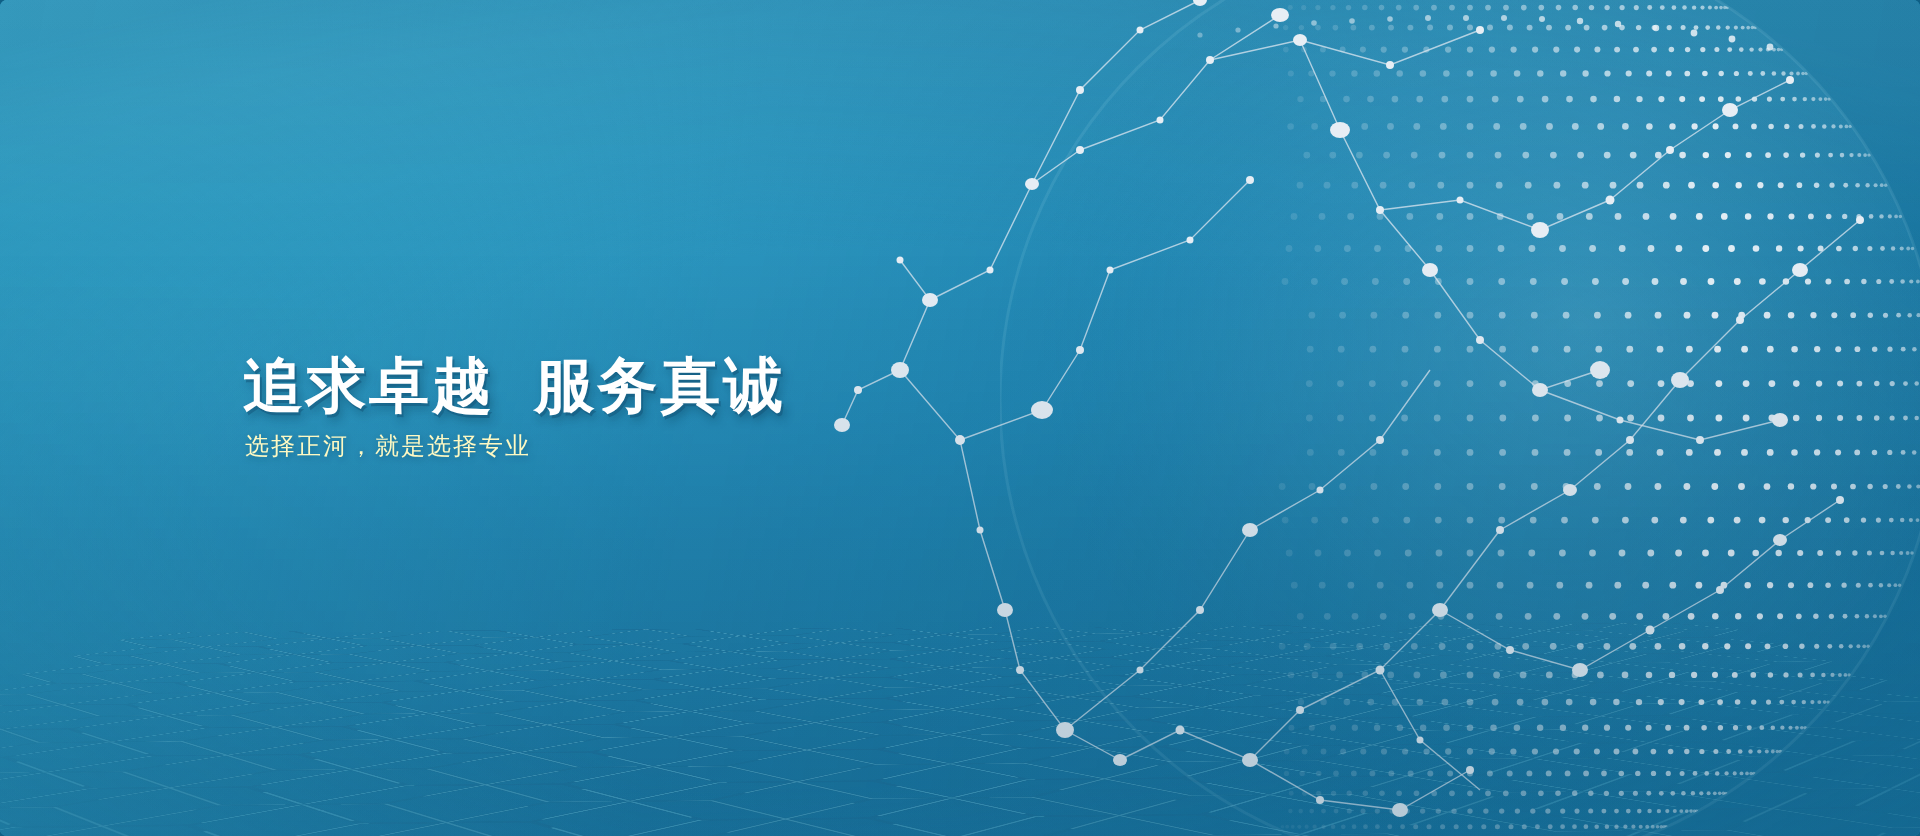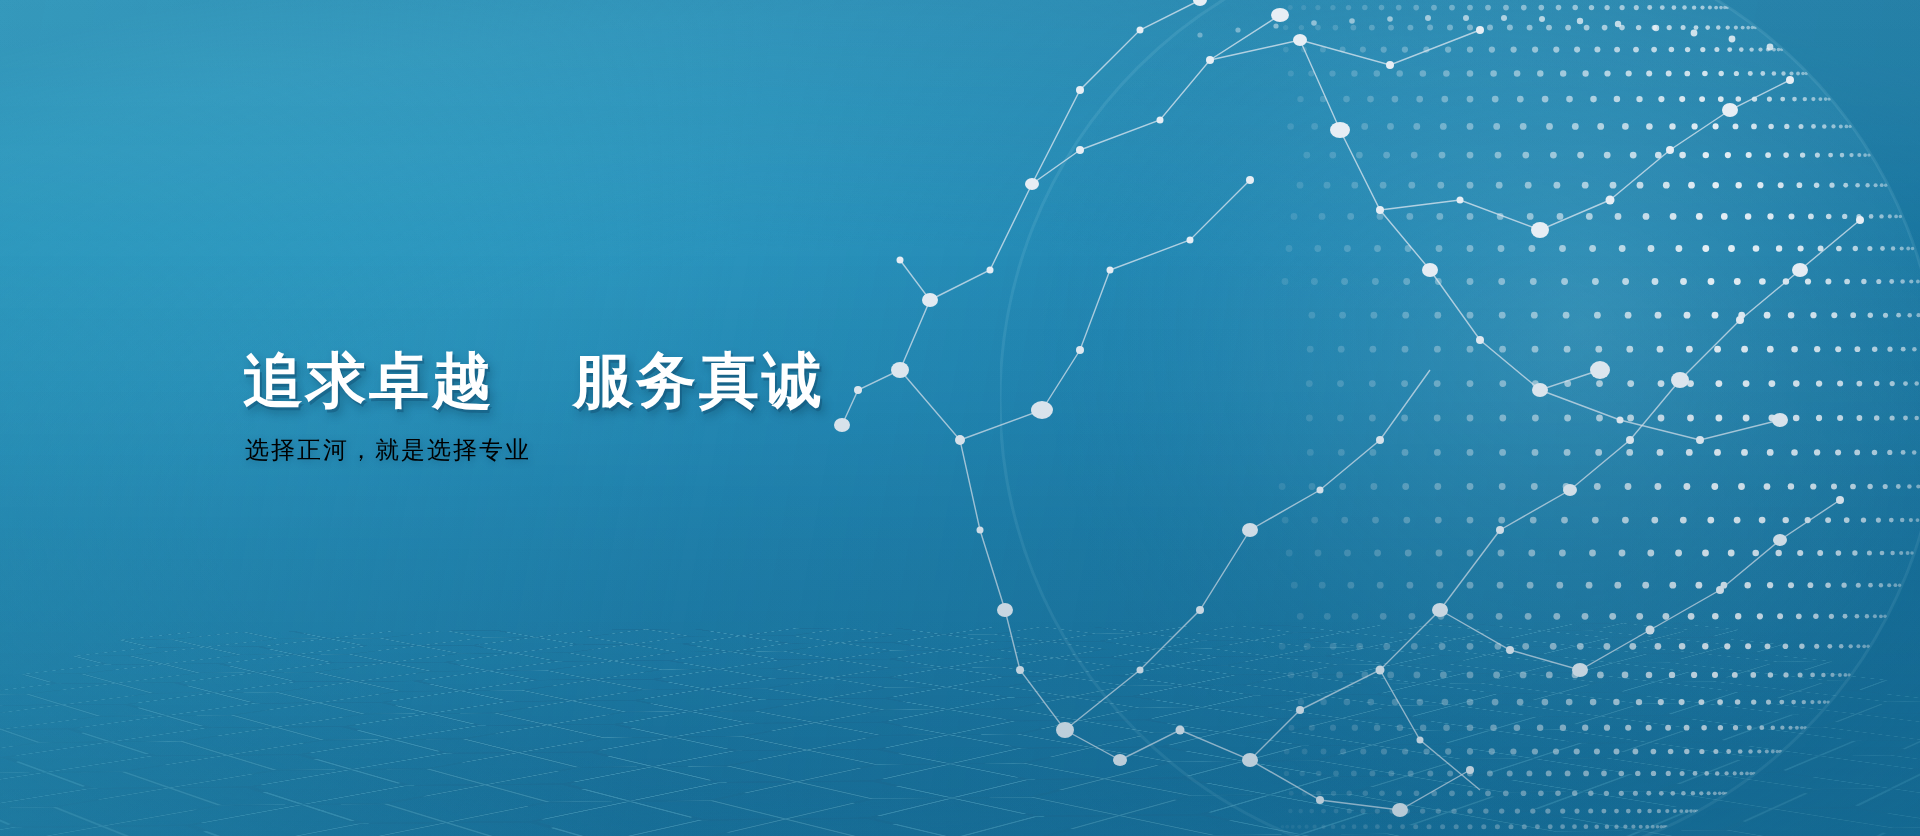--- a/index.html
+++ b/index.html
@@ -5,22 +5,23 @@
   html, body {
     margin: 0;
     padding: 0;
     background: #0f5f85;
   }
   #banner {
     position: relative;
     width: 1920px;
     height: 836px;
     overflow: hidden;
-    font-family: Liberation Mono, monospace;
+    font-family: Liberation Sans, sans-serif;
     background: #2489b5;
+    border-radius: 7px;
   }
 
   
   .bg-base {
     position: absolute;
     inset: 0;
     background:
       radial-gradient(130% 115% at 6% 2%, #3aa3c7 0%, #2f9bc2 22%, #2489b5 52%, #1e7ba6 78%, #1b74a0 100%);
   }
   .bg-vignette {
@@ -90,26 +91,26 @@
     line-height: 1.12;
     font-weight: 800;
     letter-spacing: 3px;
     color: #ffffff;
     white-space: pre;
     text-shadow:
       2px 3px 0 rgba(20,88,124,0.55),
       4px 6px 10px rgba(12,66,96,0.45);
   }
   .subline {
-    margin: 16px 0 0 2px;
+    margin: 10px 0 0 2px;
     font-size: 24px;
     line-height: 1.4;
     font-weight: 400;
     letter-spacing: 2px;
-    color: #000000;
+    color: #fef9c3;
     white-space: pre;
     text-shadow: 1px 2px 6px rgba(12,66,96,0.40);
   }
 </style>
 </head>
 <body>
 
 <div id="banner">
 
   <div class="bg-base"></div>

